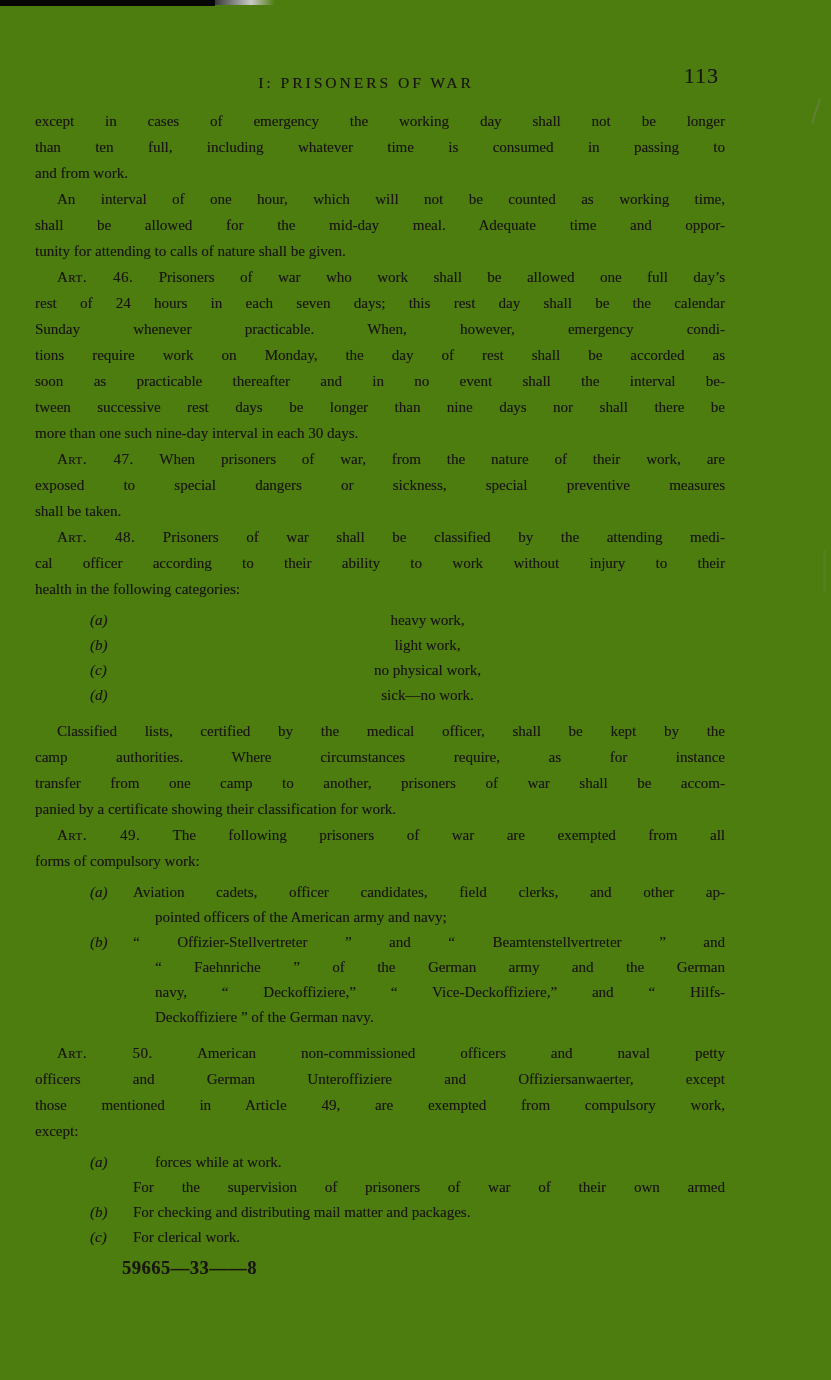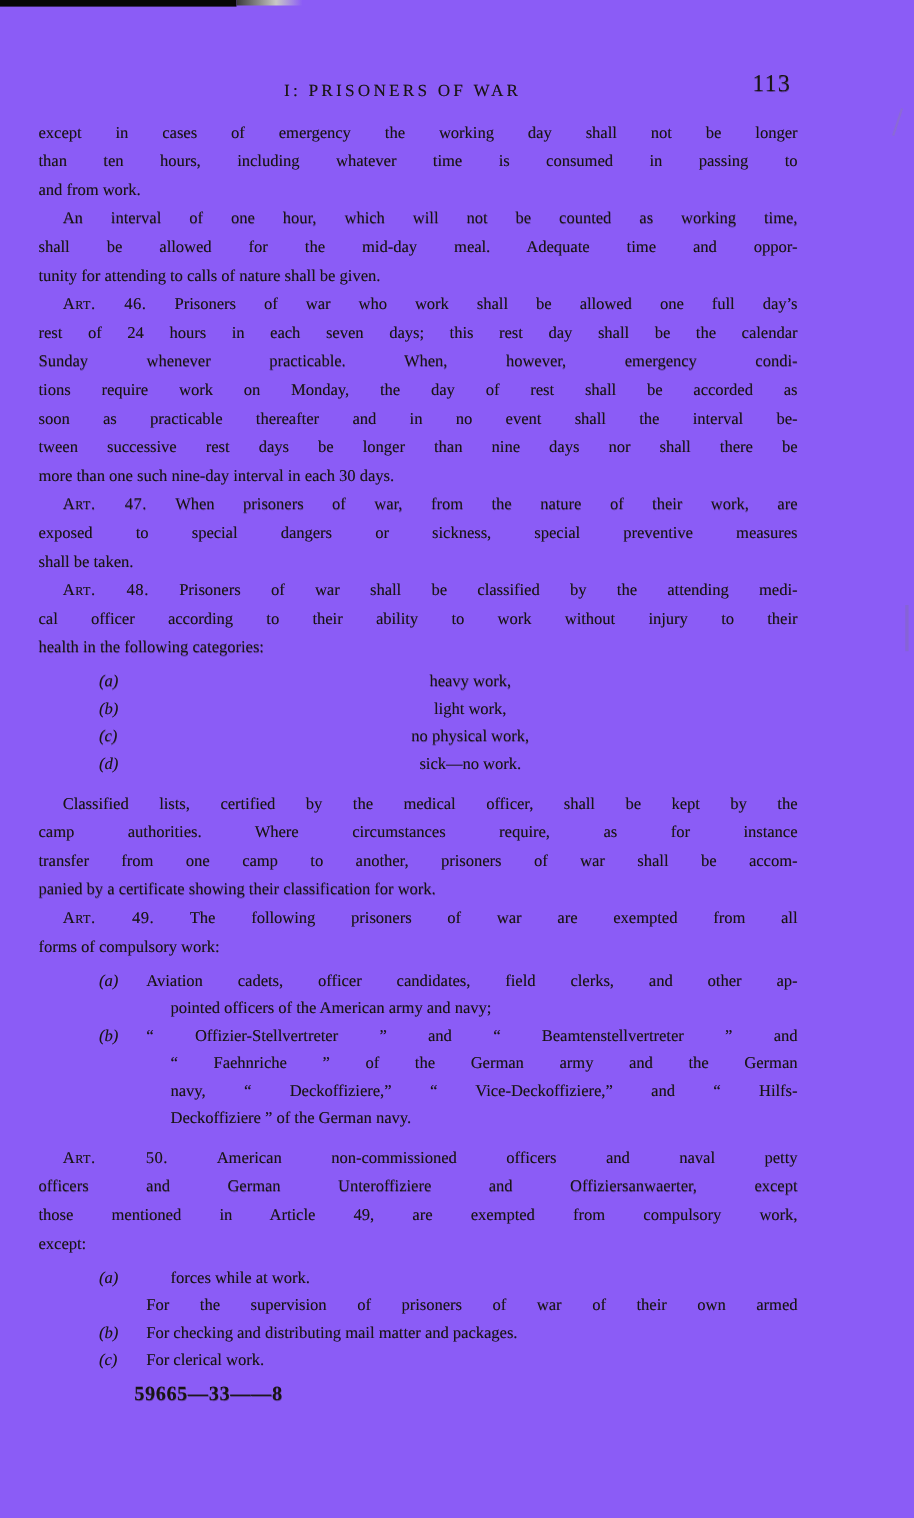--- a/index.html
+++ b/index.html
@@ -1,18 +1,18 @@
 <!DOCTYPE html>
 <html><head>
 <meta charset="utf-8">
 <style>
   html,body { margin:0; padding:0; background:#ddddda; }
   .page {
     position:relative; width:831px; height:1380px;
-    background:#8b5cf6; overflow:hidden;
+    background:#4d7c0f; overflow:hidden;
     color:#181512;
     font-family:"Liberation Serif","DejaVu Serif",serif;
     -webkit-font-smoothing:antialiased;
   }
   .scan-bar { position:absolute; top:0; left:0; width:215px; height:6px; background:#060606; }
   .scan-bar-fade { position:absolute; top:0; left:215px; width:60px; height:5px;
     background:linear-gradient(to right,#3a3a3a,#c9c9c6 60%,rgba(250,250,248,0)); }
   .speck1 { position:absolute; left:823px; top:550px; width:3px; height:42px; background:rgba(120,120,118,0.25); }
   .speck2 { position:absolute; left:815px; top:98px; width:2px; height:26px; transform:rotate(18deg); background:rgba(140,140,138,0.3); }
 
@@ -60,21 +60,21 @@
   <div class="speck2"></div>
 
   <div class="header">
     <div class="section-title">I: PRISONERS OF WAR</div>
     <div class="page-number">113</div>
   </div>
 
   <div class="doc">
       <div class="block para">
         <div class="line first jl">except in cases of emergency the working day shall not be longer</div>
-        <div class="line jl">than ten hours, including whatever time is consumed in passing to</div>
+        <div class="line jl">than ten full, including whatever time is consumed in passing to</div>
         <div class="line">and from work.</div>
       </div>
       <div class="block para">
         <div class="line first jl indent">An interval of one hour, which will not be counted as working time,</div>
         <div class="line jl">shall be allowed for the mid-day meal.  Adequate time and oppor-</div>
         <div class="line">tunity for attending to calls of nature shall be given.</div>
       </div>
       <div class="block article">
         <div class="line first jl indent"><span class="sc">Art. 46.</span> Prisoners of war who work shall be allowed one full day’s</div>
         <div class="line jl">rest of 24 hours in each seven days; this rest day shall be the calendar</div>

